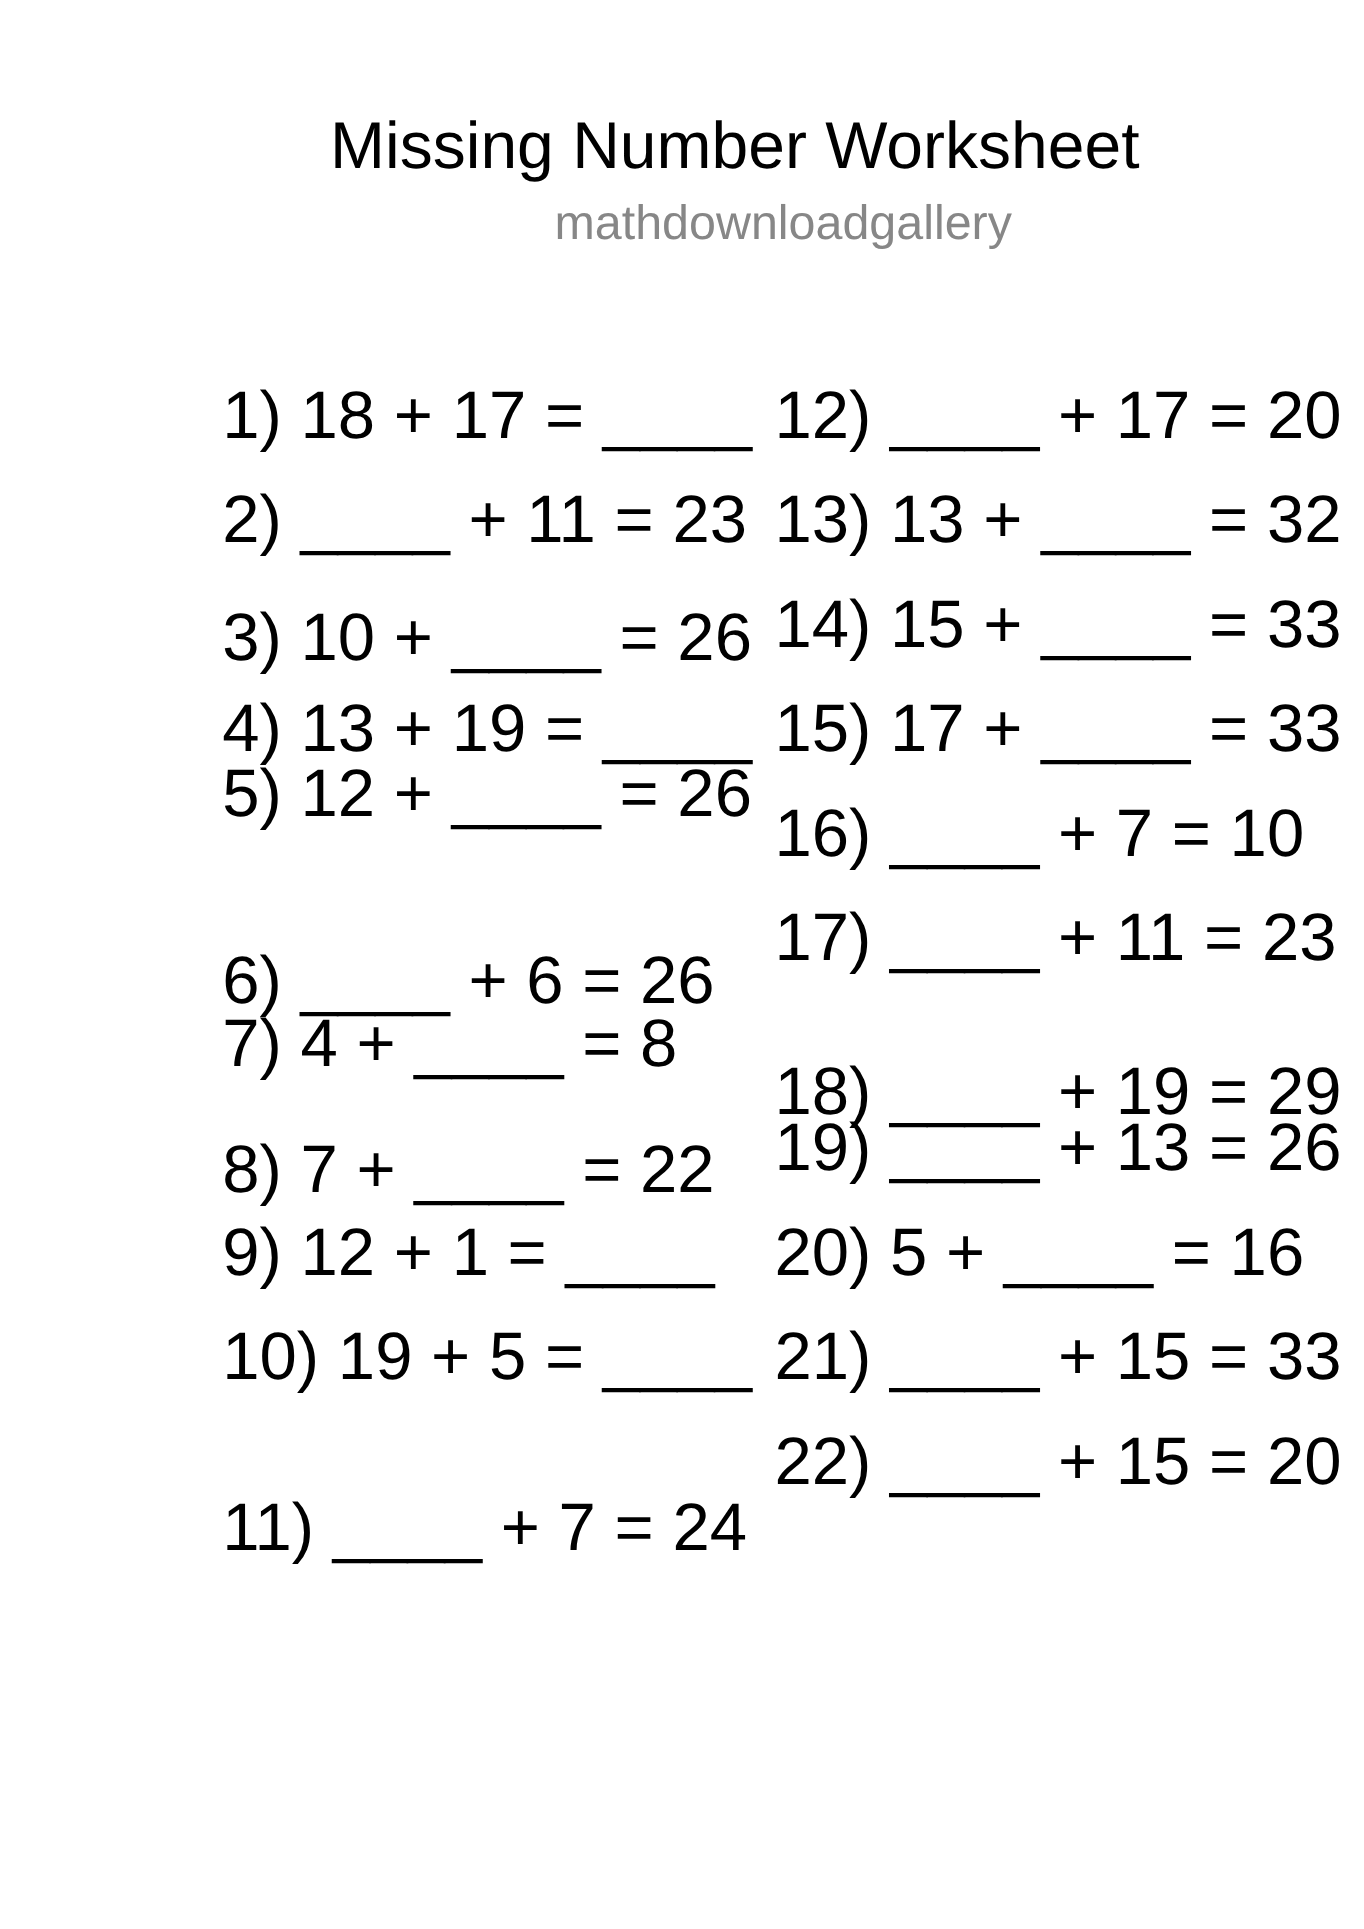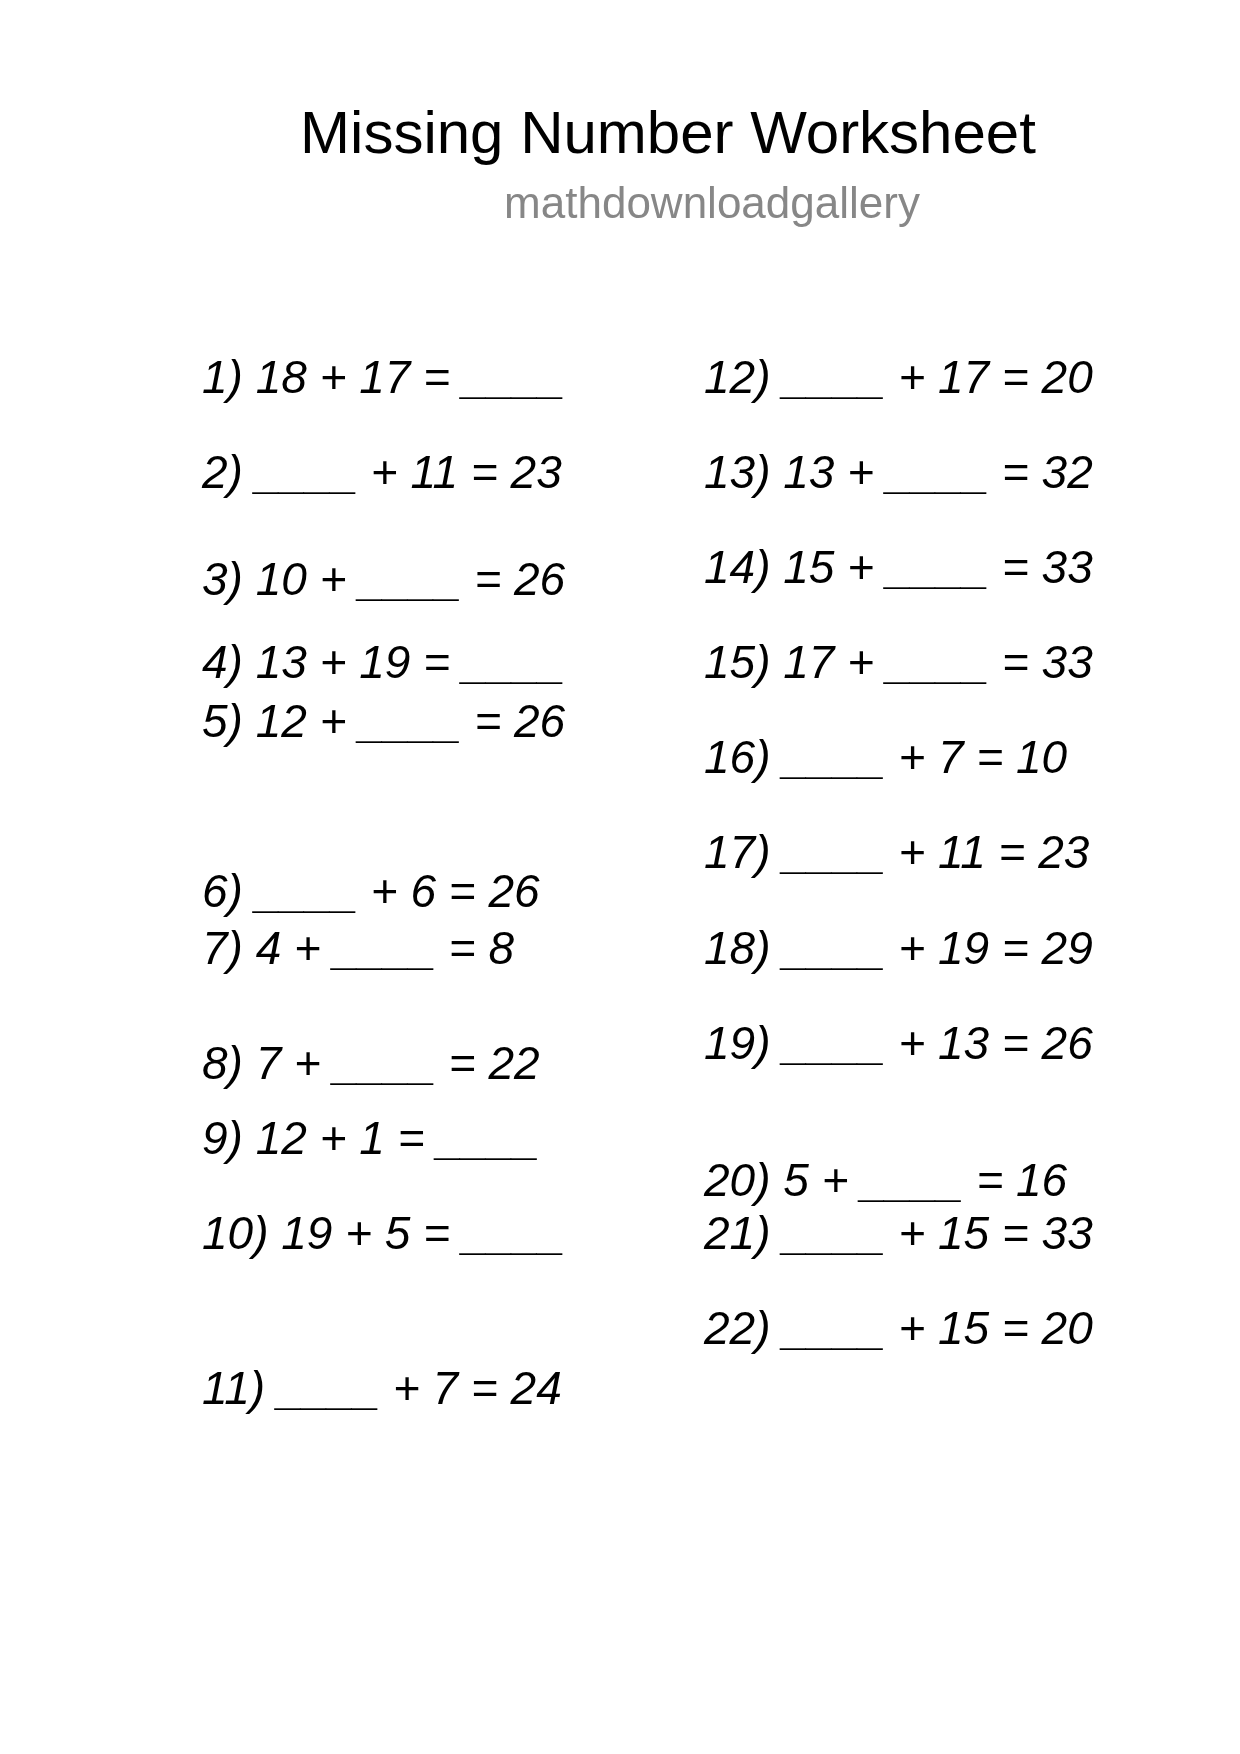--- a/index.html
+++ b/index.html
@@ -40,25 +40,24 @@
     }
     .col {
       position: absolute;
       top: 0;
     }
     .col-left { left: 202px; }
     .col-right { left: 704px; }
     .problem {
       position: absolute;
       left: 0;
-      font-size: 46px;
+      font-size: 61px;
       line-height: 54px;
       height: 54px;
       white-space: nowrap;
-      font-style: italic;
     }
   </style>
 </head>
 <body>
 
 <h1 class="title">Missing Number Worksheet</h1>
 <div class="subtitle">mathdownloadgallery</div>
 
 <div class="col col-left">
   <div class="problem" style="top:350px"><span>1)</span> <span>18 + 17 = ____</span></div>
@@ -74,18 +73,18 @@
   <div class="problem" style="top:1361px"><span>11)</span> <span>____ + 7 = 24</span></div>
 </div>
 
 <div class="col col-right">
   <div class="problem" style="top:350px"><span>12)</span> <span>____ + 17 = 20</span></div>
   <div class="problem" style="top:445px"><span>13)</span> <span>13 + ____ = 32</span></div>
   <div class="problem" style="top:540px"><span>14)</span> <span>15 + ____ = 33</span></div>
   <div class="problem" style="top:635px"><span>15)</span> <span>17 + ____ = 33</span></div>
   <div class="problem" style="top:730px"><span>16)</span> <span>____ + 7 = 10</span></div>
   <div class="problem" style="top:825px"><span>17)</span> <span>____ + 11 = 23</span></div>
-  <div class="problem" style="top:921px"><span>18)</span> <span>____ + 19 = 29</span></div>
+  <div class="problem" style="top:965px"><span>18)</span> <span>____ + 19 = 29</span></div>
   <div class="problem" style="top:1016px"><span>19)</span> <span>____ + 13 = 26</span></div>
-  <div class="problem" style="top:1153px"><span>20)</span> <span>5 + ____ = 16</span></div>
+  <div class="problem" style="top:1111px"><span>20)</span> <span>5 + ____ = 16</span></div>
   <div class="problem" style="top:1206px"><span>21)</span> <span>____ + 15 = 33</span></div>
   <div class="problem" style="top:1301px"><span>22)</span> <span>____ + 15 = 20</span></div>
 </div>
 
 </body></html>

